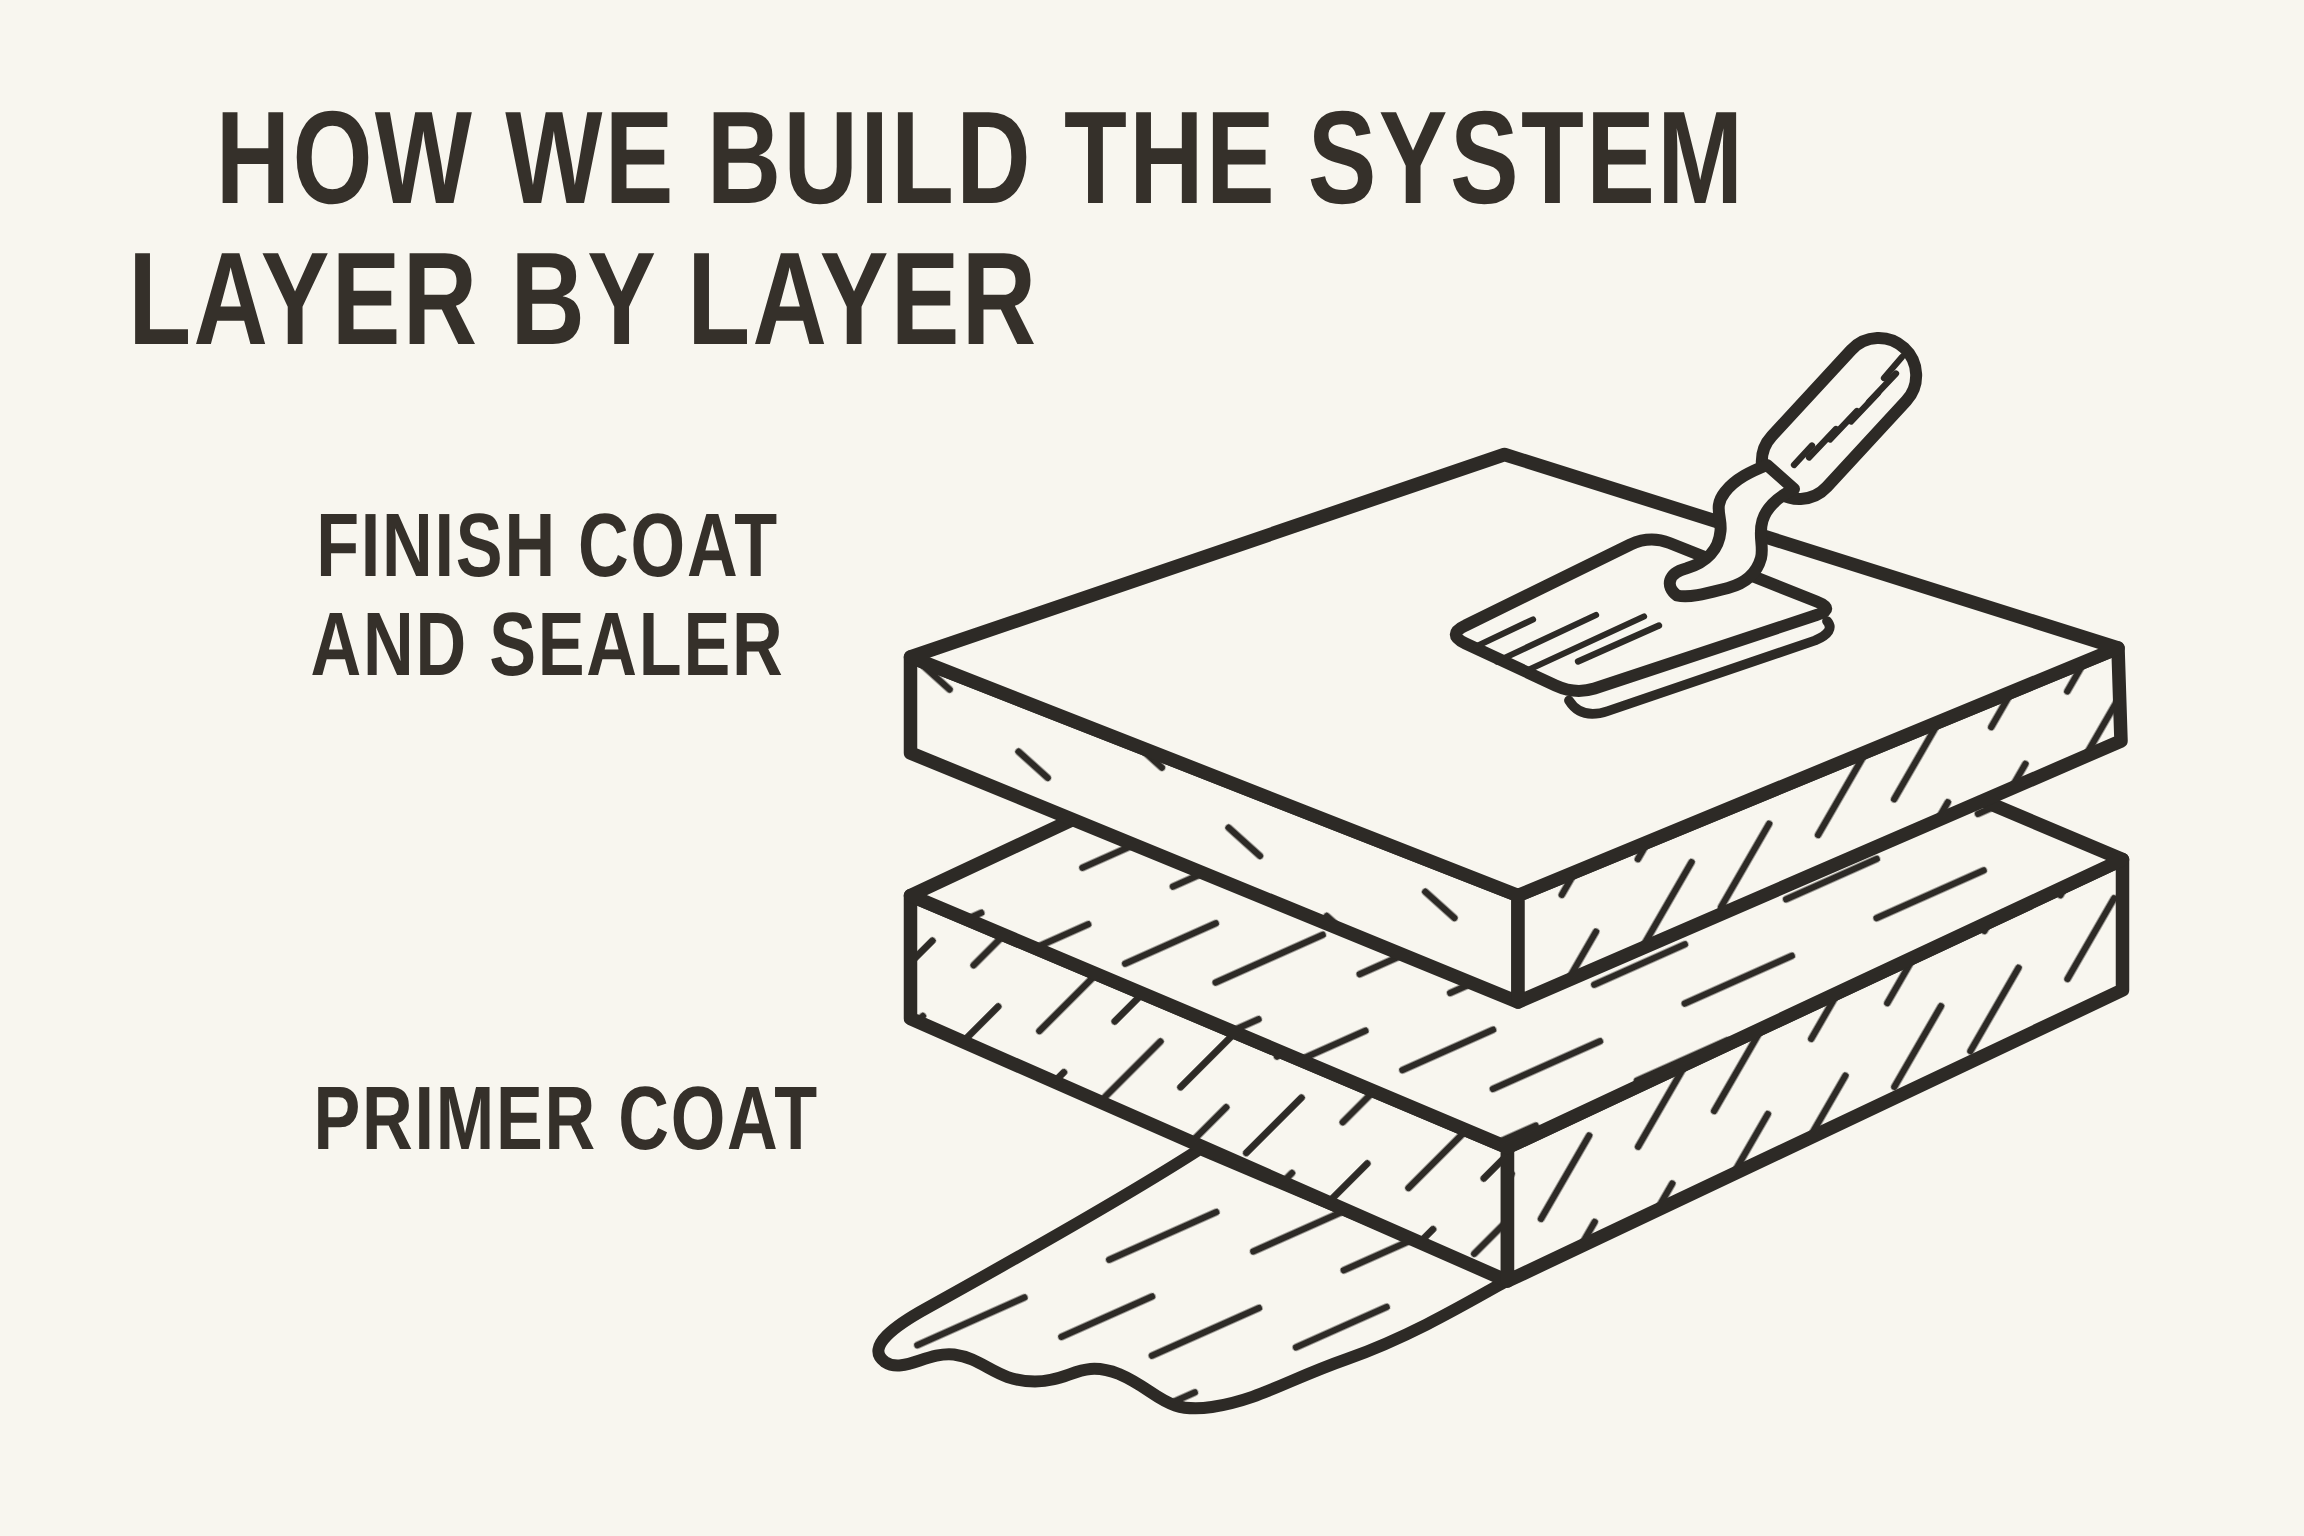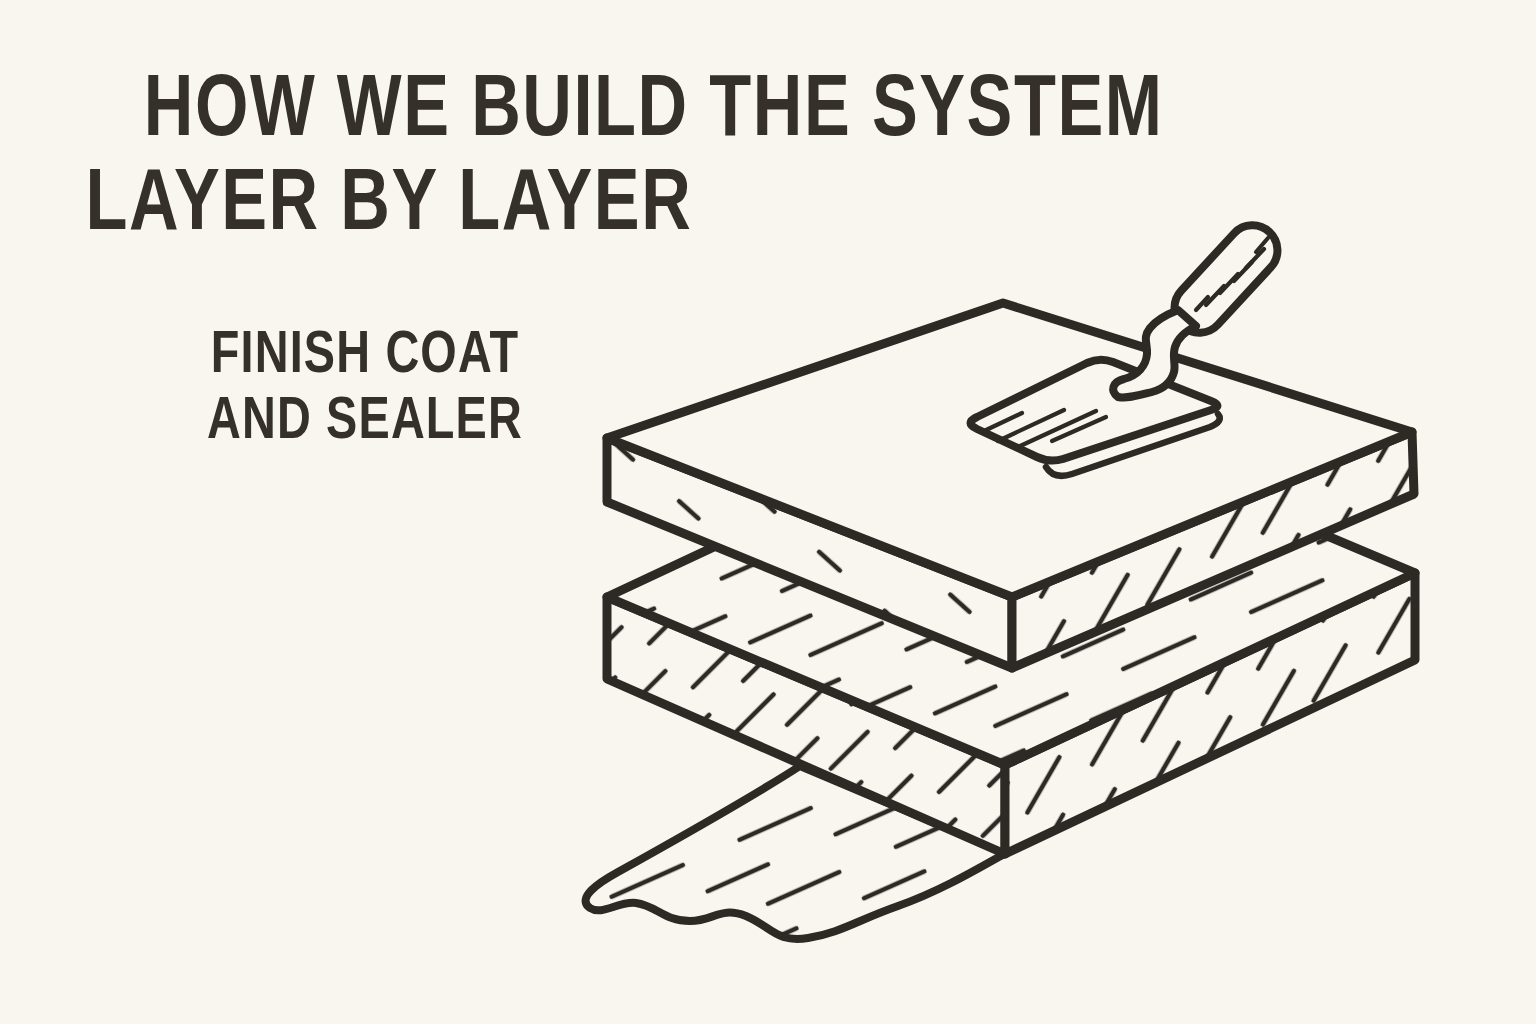--- a/index.html
+++ b/index.html
@@ -19,21 +19,21 @@
     letter-spacing: 2px; color: #35302a;
   }
   .title span { display: block; white-space: nowrap; transform: scaleX(0.78); }
 
   .label {
     position: absolute; text-align: center;
     font-weight: 700; font-size: 60px; line-height: 66px;
     letter-spacing: 1.5px; color: #35302a;
   }
   .label span { display: block; white-space: nowrap; transform: scaleX(0.78); }
-  .label-finish { left: 150px; top: 319px; width: 430px; }
+  .label-finish { left: 150px; top: 331px; width: 430px; }
   .label-base   { left: 150px; top: 543px; width: 450px; }
   .label-primer { left: 150px; top: 713px; width: 455px; }
 
   svg.diagram { position: absolute; inset: 0; width: 1536px; height: 1024px; }
 
   .face  { fill: #f8f6ef; stroke: #2d2a26; stroke-width: 9; stroke-linejoin: round; stroke-linecap: round; }
   .t8    { stroke-width: 8; }
   .edge  { fill: none; stroke: #2d2a26; stroke-width: 6.5; stroke-linejoin: round; stroke-linecap: round; }
   .hatch { stroke: #2d2a26; stroke-width: 4.2; stroke-linecap: round; fill: none; }
   .pline { stroke: #2d2a26; stroke-width: 4.6; stroke-linecap: round; }
@@ -47,20 +47,23 @@
     <span>HOW WE BUILD THE SYSTEM</span>
     <span>LAYER BY LAYER</span>
   </h1>
 
   <div class="label label-finish">
     <span>FINISH COAT</span>
     <span>AND SEALER</span>
   </div>
 
 
+  <div class="label label-primer">
+    <span>PRIMER COAT</span>
+  </div>
 
   <svg class="diagram" viewBox="0 0 1536 1024" xmlns="http://www.w3.org/2000/svg">
     <defs>
 
       <pattern id="hSteep" width="62" height="100" patternUnits="userSpaceOnUse" patternTransform="rotate(45)">
         <line class="pline" x1="15" y1="4" x2="15" y2="56"></line>
         <line class="pline" x1="46" y1="44" x2="46" y2="96"></line>
       </pattern>
 
       <pattern id="hSteep2" width="64" height="120" patternUnits="userSpaceOnUse" patternTransform="rotate(30)">

